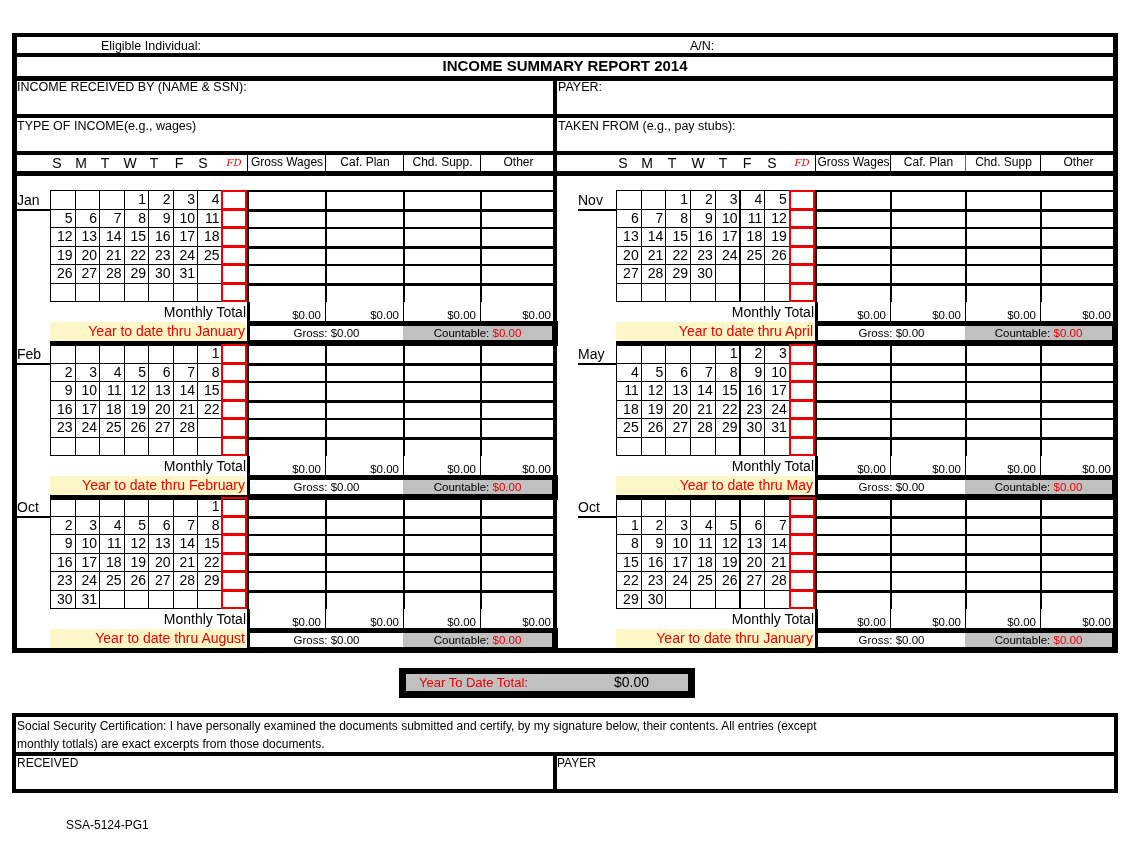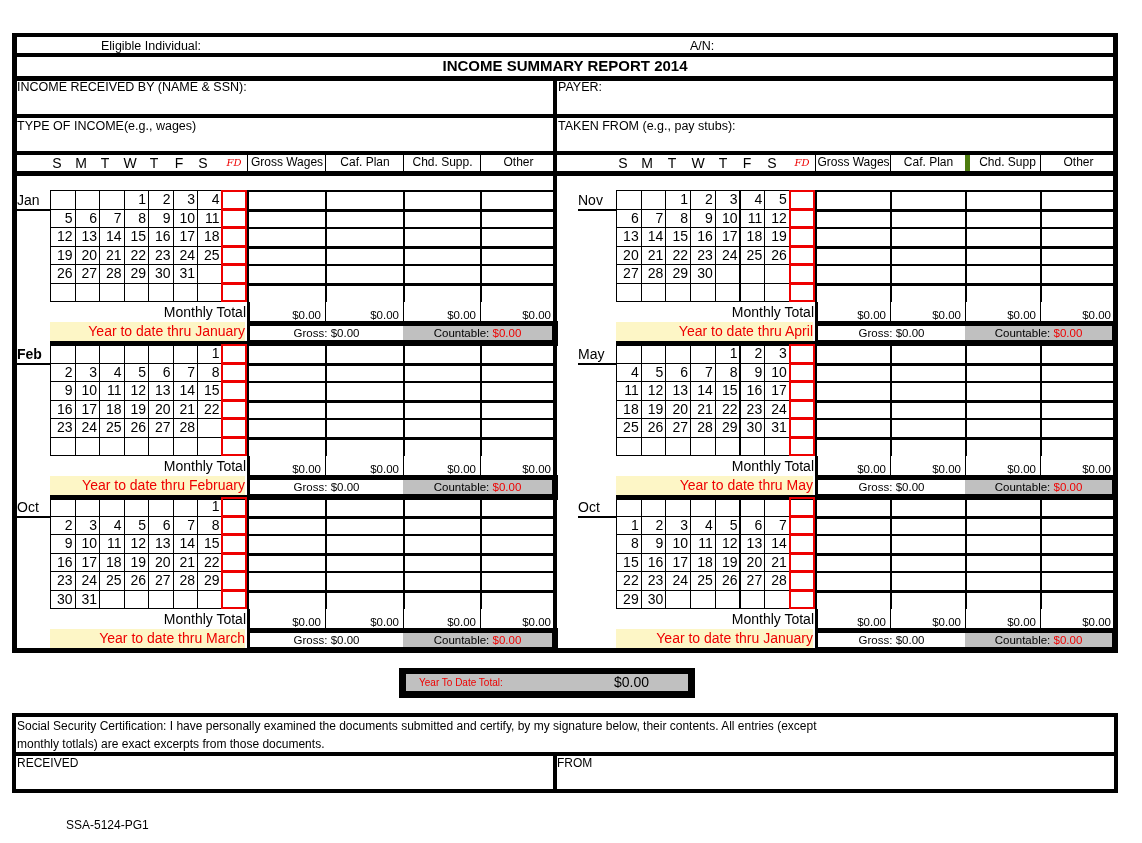--- a/index.html
+++ b/index.html
@@ -66,21 +66,21 @@
     <div class="dow" style="left:616px;top:155px;width:14px;">S</div>
     <div class="dow" style="left:640px;top:155px;width:14px;">M</div>
     <div class="dow" style="left:665px;top:155px;width:14px;">T</div>
     <div class="dow" style="left:691px;top:155px;width:14px;">W</div>
     <div class="dow" style="left:716px;top:155px;width:14px;">T</div>
     <div class="dow" style="left:740px;top:155px;width:14px;">F</div>
     <div class="dow" style="left:765px;top:155px;width:14px;">S</div>
     <div class="hdr fd" style="left:789px;top:156px;width:26px;">FD</div>
     <div class="hdr" style="left:815px;top:155px;width:75px;height:16px;border-left:1px solid #000;">Gross Wages</div>
     <div class="hdr" style="left:890px;top:155px;width:75px;height:16px;border-left:1px solid #000;">Caf. Plan</div>
-    <div class="hdr" style="left:965px;top:155px;width:75px;height:16px;border-left:5px solid #4d7c0f;">Chd. Supp</div>
+    <div class="hdr" style="left:965px;top:155px;width:75px;height:16px;border-left:1px solid #4d7c0f;">Chd. Supp</div>
     <div class="hdr" style="left:1040px;top:155px;width:75px;height:16px;border-left:1px solid #000;">Other</div>
   </div>
 <div class="blk" style="left:12px;top:171px;width:1106px;height:5px;"></div>
 
 <div id="months">
     <div style="position:absolute;left:0;top:0;">
       <div class="mon" style="left:17px;top:192px;">Jan</div>
       <div style="position:absolute;left:17px;top:209px;width:33px;height:2px;background:#000;"></div>
       <div class="cell" style="left:50px;top:190px;width:25.5px;height:19.5px;"></div>
       <div class="cell" style="left:74.5px;top:190px;width:25.5px;height:19.5px;"></div>
@@ -164,21 +164,21 @@
       <div class="money" style="left:403px;top:309px;width:73px;">$0.00</div>
       <div style="position:absolute;left:480px;top:302px;width:1px;height:19px;background:#000;"></div>
       <div class="money" style="left:480px;top:309px;width:71px;">$0.00</div>
       <div style="position:absolute;left:247px;top:321px;width:311px;height:23px;background:#000;"></div>
       <div class="ytd" style="left:50px;top:322px;width:195px;height:19px;">Year to date thru January</div>
       <div class="gross" style="left:250px;top:326px;width:153px;height:14px;"><span>Gross: </span><span>$0.00</span></div>
       <div class="count" style="left:403px;top:326px;width:149px;height:14px;"><span>Countable: </span><span class="v">$0.00</span></div>
       <div style="position:absolute;left:50px;top:341px;width:508px;height:5px;background:#000;"></div>
     </div>
     <div style="position:absolute;left:0;top:0;">
-      <div class="mon" style="left:17px;top:346px;font-weight:bold;">Feb</div>
+      <div class="mon" style="left:17px;top:346px;">Feb</div>
       <div style="position:absolute;left:17px;top:363px;width:33px;height:2px;background:#000;"></div>
       <div class="cell" style="left:50px;top:344px;width:25.5px;height:19.5px;"></div>
       <div class="cell" style="left:74.5px;top:344px;width:25.5px;height:19.5px;"></div>
       <div class="cell" style="left:99px;top:344px;width:25.5px;height:19.5px;"></div>
       <div class="cell" style="left:123.5px;top:344px;width:25.5px;height:19.5px;"></div>
       <div class="cell" style="left:148px;top:344px;width:25.5px;height:19.5px;"></div>
       <div class="cell" style="left:172.5px;top:344px;width:25.5px;height:19.5px;"></div>
       <div class="cell" style="left:197px;top:344px;width:25.5px;height:19.5px;">1</div>
       <div class="redcell" style="left:221px;top:344px;width:26px;height:19.5px;"></div>
       <div style="position:absolute;box-sizing:border-box;left:247px;top:344px;width:78px;height:19.5px;border-left:2px solid #000;border-top:2px solid #000;"></div>
@@ -340,21 +340,21 @@
       <div style="position:absolute;left:247px;top:609px;width:3px;height:20px;background:#000;"></div>
       <div style="position:absolute;left:247px;top:609px;width:1px;height:19px;background:#000;"></div>
       <div class="money" style="left:247px;top:616px;width:74px;">$0.00</div>
       <div style="position:absolute;left:325px;top:609px;width:1px;height:19px;background:#000;"></div>
       <div class="money" style="left:325px;top:616px;width:74px;">$0.00</div>
       <div style="position:absolute;left:403px;top:609px;width:1px;height:19px;background:#000;"></div>
       <div class="money" style="left:403px;top:616px;width:73px;">$0.00</div>
       <div style="position:absolute;left:480px;top:609px;width:1px;height:19px;background:#000;"></div>
       <div class="money" style="left:480px;top:616px;width:71px;">$0.00</div>
       <div style="position:absolute;left:247px;top:628px;width:311px;height:23px;background:#000;"></div>
-      <div class="ytd" style="left:50px;top:629px;width:195px;height:19px;">Year to date thru March</div>
+      <div class="ytd" style="left:50px;top:629px;width:195px;height:19px;">Year to date thru August</div>
       <div class="gross" style="left:250px;top:633px;width:153px;height:14px;"><span>Gross: </span><span>$0.00</span></div>
       <div class="count" style="left:403px;top:633px;width:149px;height:14px;"><span>Countable: </span><span class="v">$0.00</span></div>
       <div style="position:absolute;left:50px;top:648px;width:508px;height:5px;background:#000;"></div>
     </div>
     <div style="position:absolute;left:0;top:0;">
       <div class="mon" style="left:578px;top:192px;">Nov</div>
       <div style="position:absolute;left:578px;top:209px;width:38px;height:2px;background:#000;"></div>
       <div class="cell" style="left:616px;top:190px;width:25.7px;height:19.5px;"></div>
       <div class="cell" style="left:640.7px;top:190px;width:25.7px;height:19.5px;"></div>
       <div class="cell" style="left:665.4px;top:190px;width:25.7px;height:19.5px;">1</div>
@@ -624,31 +624,31 @@
       <div class="gross" style="left:818px;top:633px;width:147px;height:14px;"><span>Gross: </span><span>$0.00</span></div>
       <div class="count" style="left:965px;top:633px;width:147px;height:14px;"><span>Countable: </span><span class="v">$0.00</span></div>
       <div style="position:absolute;left:616px;top:648px;width:502px;height:5px;background:#000;"></div>
     </div>
   </div>
 
 <div class="blk" style="left:12px;top:648px;width:1106px;height:5px;"></div>
 
 <div class="abs" style="left:399px;top:668px;width:296px;height:30px;background:#000;">
   <div class="abs" style="left:7px;top:6px;width:282px;height:17px;background:#c0c0c0;">
-    <span class="abs" style="left:13px;top:0;font-size:10px;color:#e00;line-height:17px;white-space:nowrap;">Year To Date Total:</span>
+    <span class="abs" style="left:13px;top:0;font-size:13px;color:#e00;line-height:17px;white-space:nowrap;">Year To Date Total:</span>
     <span class="abs" style="left:208px;top:0;font-size:14px;line-height:17px;">$0.00</span>
   </div>
 </div>
 
 <div class="blk" style="left:12px;top:713px;width:1106px;height:4px;"></div>
 <div class="blk" style="left:12px;top:713px;width:4px;height:80px;"></div>
 <div class="blk" style="left:1114px;top:713px;width:4px;height:80px;"></div>
 <div class="lbl" style="left:17px;top:719px;font-size:12px;">Social Security Certification: I have personally examined the documents submitted and certify, by my signature below, their contents.  All entries (except</div>
 <div class="lbl" style="left:17px;top:737px;font-size:12px;">monthly totlals) are exact excerpts from those documents.</div>
 <div class="blk" style="left:12px;top:752px;width:1106px;height:4px;"></div>
 <div class="blk" style="left:553px;top:752px;width:4px;height:40px;"></div>
 <div class="lbl" style="left:17px;top:756px;font-size:12px;">RECEIVED</div>
-<div class="lbl" style="left:557px;top:756px;font-size:12px;">FROM</div>
+<div class="lbl" style="left:557px;top:756px;font-size:12px;">PAYER</div>
 <div class="abs" style="left:17px;top:770px;width:534px;height:19px;"></div>
 <div class="abs" style="left:558px;top:770px;width:554px;height:19px;"></div>
 <div class="blk" style="left:12px;top:789px;width:1106px;height:4px;"></div>
 
 <div class="lbl" style="left:66px;top:818px;font-size:12px;">SSA-5124-PG1</div>
 
 </body></html>

